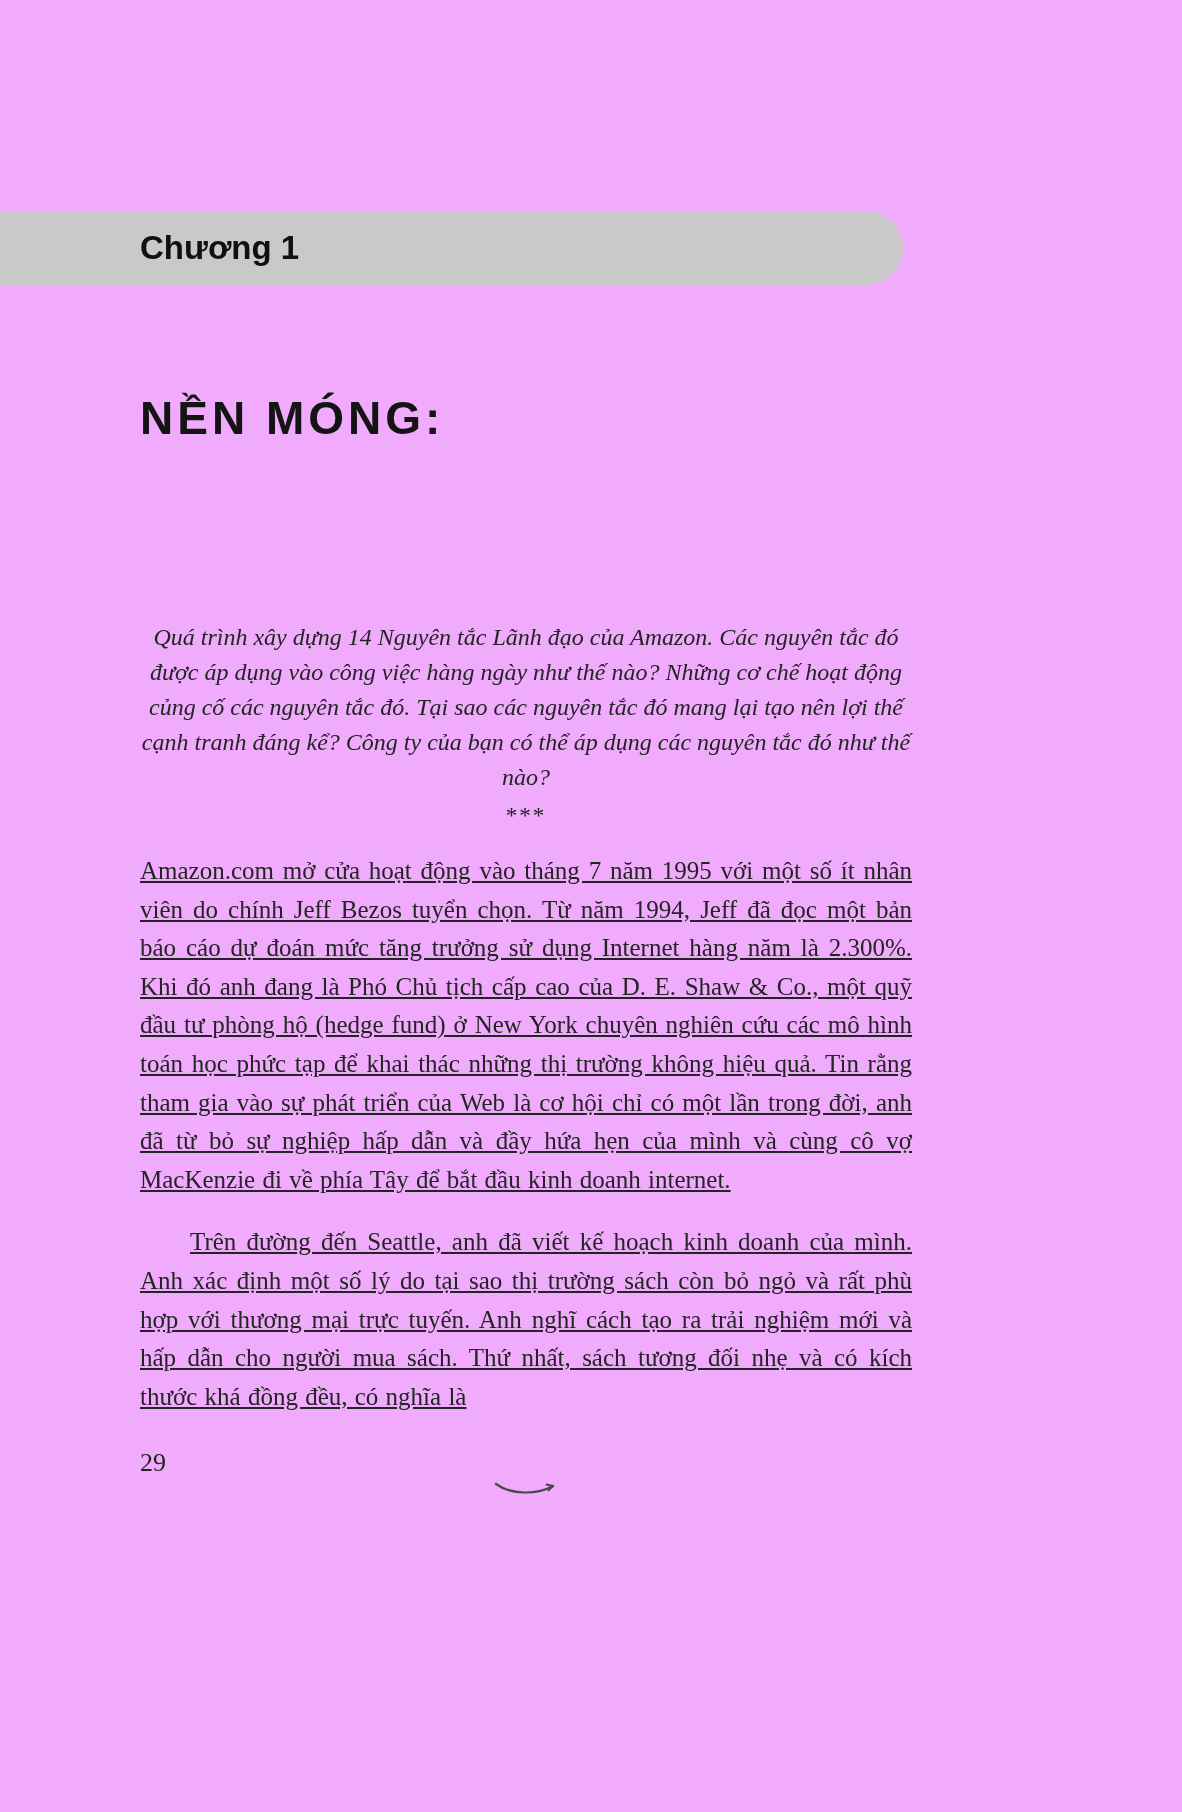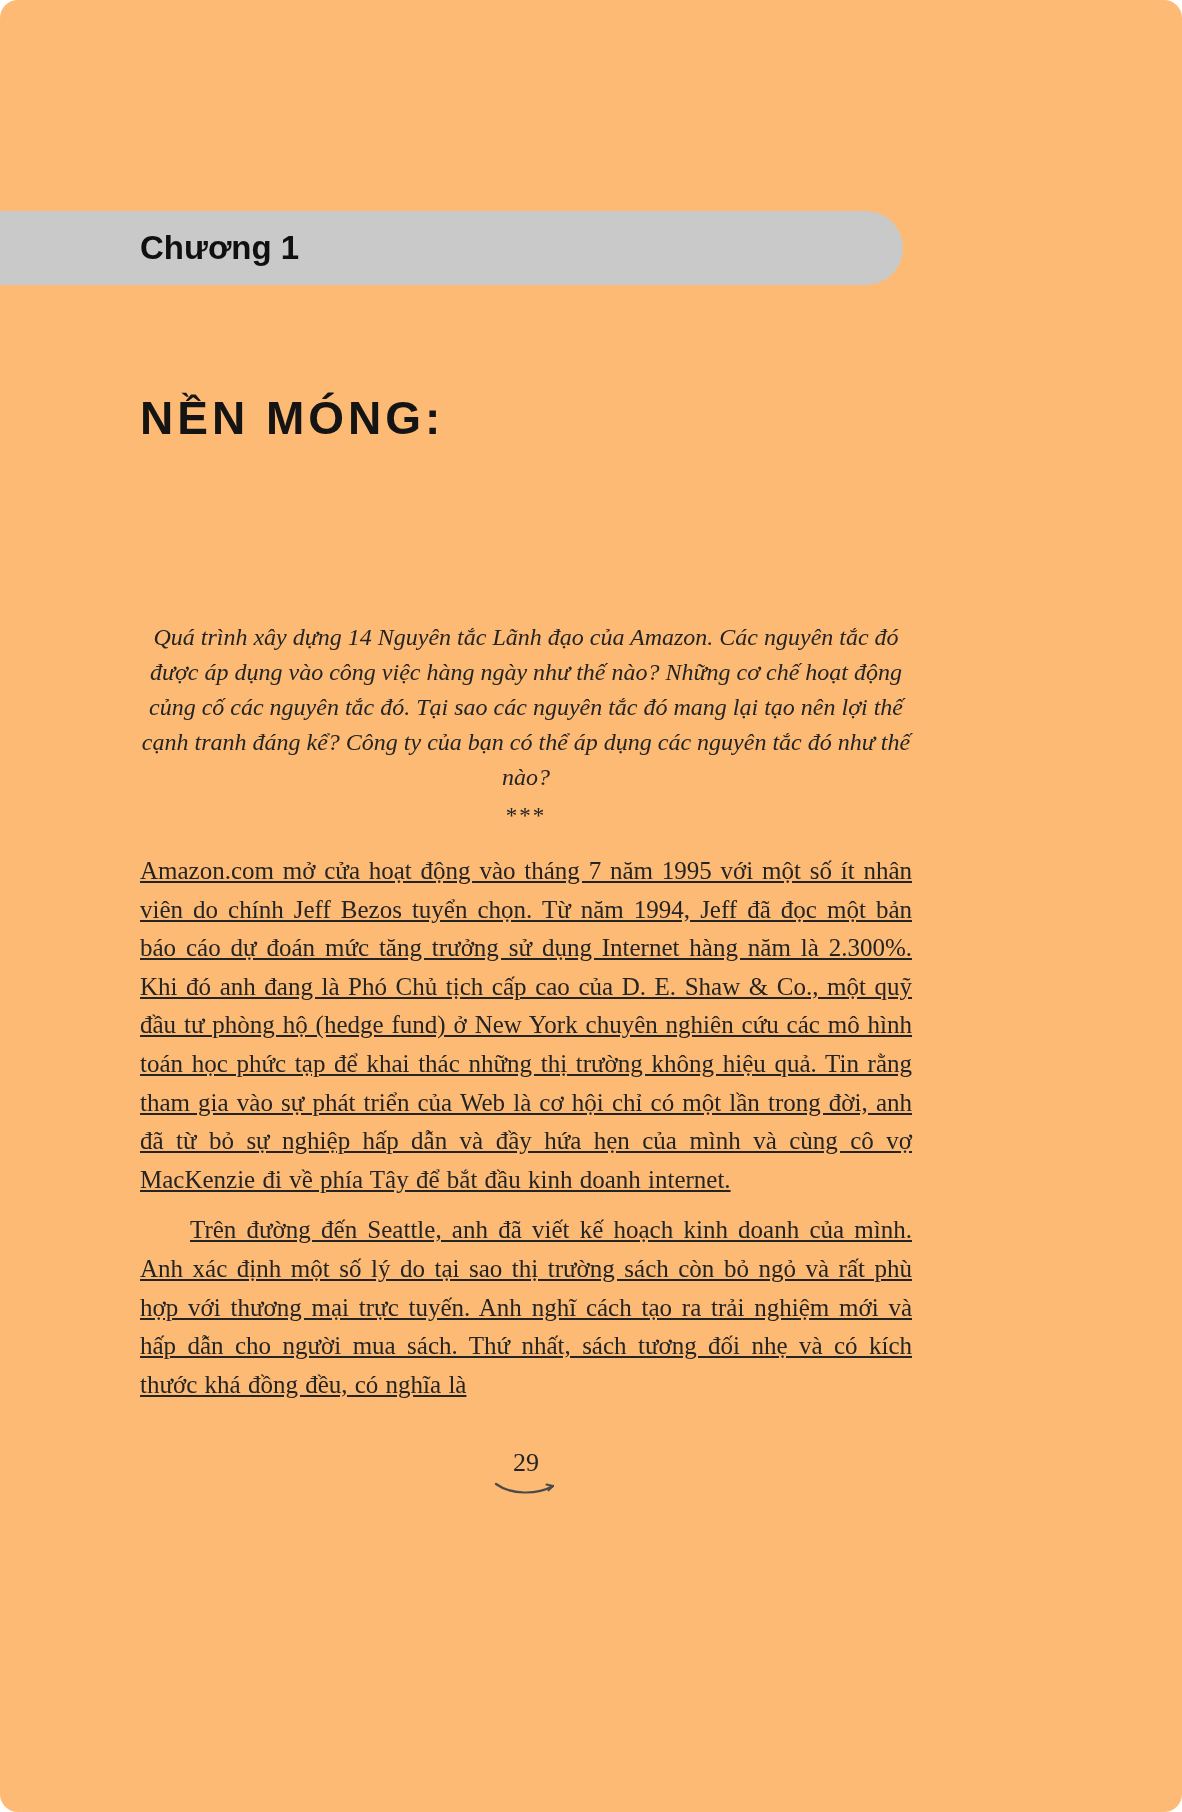--- a/index.html
+++ b/index.html
@@ -8,22 +8,21 @@
     width: 1182px;
     height: 1812px;
     position: relative;
     font-family: "Liberation Serif", serif;
     color: #242424;
     overflow: hidden;
   }
   .page {
     position: absolute;
     inset: 0;
-    background: #fdba74;
-    border-radius: 18px;
+    background: #f0abfc;
   }
   .chapter-banner {
     position: absolute;
     left: 0;
     top: 211px;
     width: 903px;
     height: 74px;
     background: #c9c9c9;
     border-radius: 0 37px 37px 0;
     display: flex;
@@ -88,31 +87,31 @@
   }
   .body-text p {
     text-align: justify;
     font-size: 25px;
     line-height: 38.6px;
     color: #242424;
     word-spacing: 1px;
     text-decoration: underline;
   }
   .body-text p + p {
-    margin-top: 12px;
+    margin-top: 24px;
   }
   .body-text p.indented {
     text-indent: 50px;
   }
   .footer {
     position: absolute;
     left: 140px;
     top: 1448px;
     width: 772px;
-    text-align: center;
+    text-align: left;
   }
   .page-number {
     font-size: 26px;
     color: #242424;
   }
   .swoosh {
     display: block;
     margin: 2px auto 0 auto;
   }
 </style>

